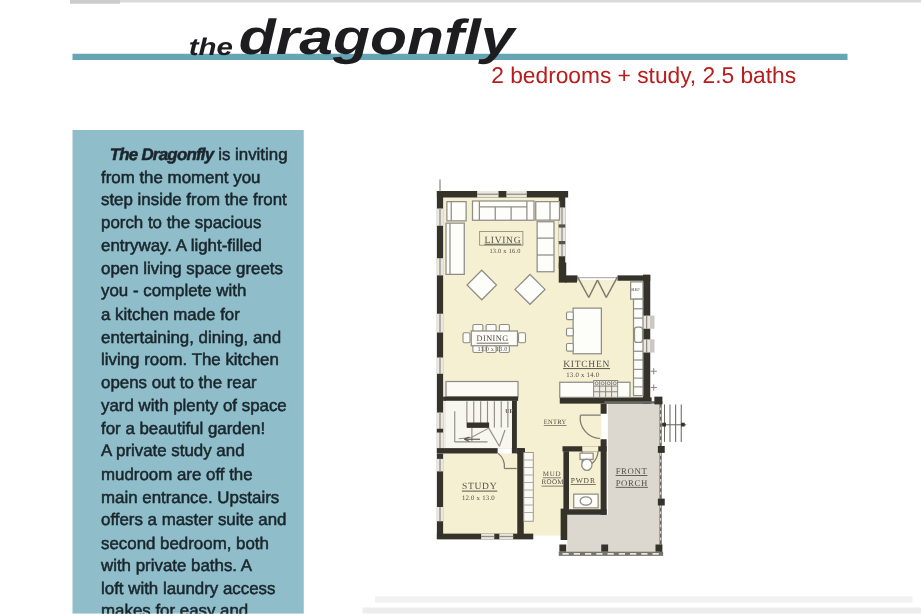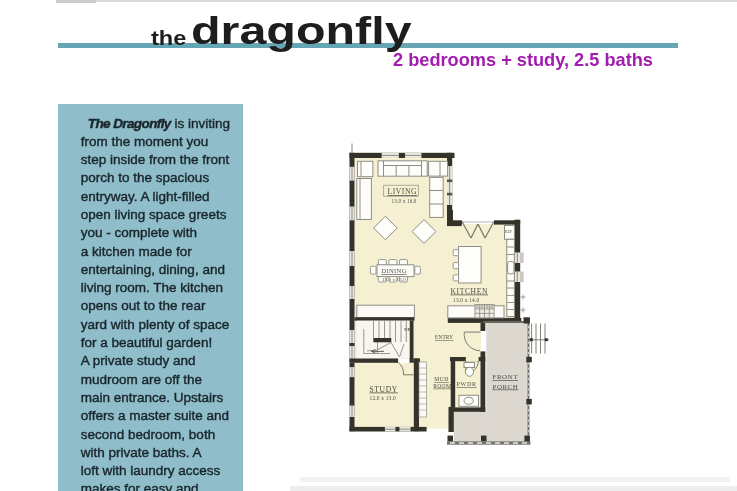--- a/index.html
+++ b/index.html
@@ -6,28 +6,28 @@
   body{width:737px;height:491px;position:relative;overflow:hidden;
        font-family:"Liberation Sans", sans-serif;}
   .abs{position:absolute;}
 </style>
 </head>
 <body>
 
 <div class="abs" style="left:56px;top:0;width:681px;height:2px;background:#d9d9d9;"></div>
 <div class="abs" style="left:56px;top:0;width:40px;height:2.5px;background:#cccccc;"></div>
 
-<div class="abs" style="left:140px;top:0px;width:420px;height:60px;white-space:nowrap;z-index:3;">
+<div class="abs" style="left:140px;top:0px;width:420px;height:60px;white-space:nowrap;z-index:3;font-style:italic;">
   <span style="position:absolute;left:11px;top:29.2px;font-size:19.3px;font-weight:bold;color:#1d1d1f;letter-spacing:0px;line-height:1;transform:scaleX(1.224);transform-origin:0 0;">the</span>
   <span style="position:absolute;left:51px;top:11px;font-size:39.5px;font-weight:bold;color:#1d1d1f;letter-spacing:0px;line-height:1;transform:scaleX(1.226);transform-origin:0 0;">dragonfly</span>
 </div>
 
 <div class="abs" style="left:58px;top:42.8px;width:620px;height:5.3px;background:#66a5b4;"></div>
 
-<div class="abs" style="left:393px;top:49.5px;font-size:18.2px;color:#a21caf;font-weight:bold;">2 bedrooms + study, 2.5 baths</div>
+<div class="abs" style="left:393px;top:49.5px;font-size:18.2px;color:#b91c1c;">2 bedrooms + study, 2.5 baths</div>
 
 <div class="abs" style="left:57.5px;top:104px;width:185px;height:387px;background:#8fbeca;"></div>
 
 <div class="abs" style="left:80.8px;top:114.5px;width:160px;font-size:13.5px;line-height:18.3px;color:#1a262c;white-space:nowrap;-webkit-text-stroke:0.42px #1a262c;filter:blur(0.22px);">
   <span style="display:inline-block;width:7px;"></span><b><i><span style="letter-spacing:-0.6px">The Dragonfly</span></i></b> is inviting<br>
   from the moment you<br>
   step inside from the front<br>
   porch to the spacious<br>
   entryway. A light-filled<br>
   open living space greets<br>

